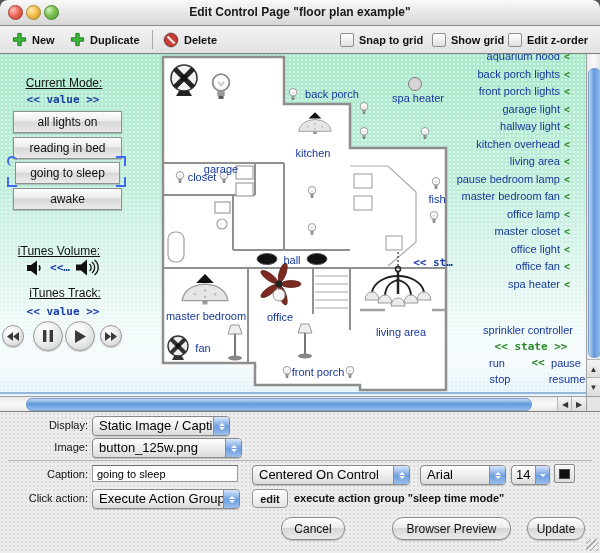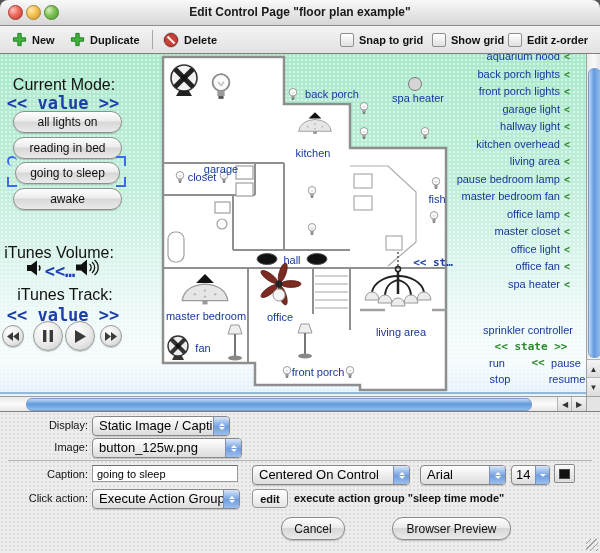--- a/index.html
+++ b/index.html
@@ -24,24 +24,24 @@
     font-size:11px;font-weight:bold;color:#111;}
   .cb{width:12px;height:12px;border:1px solid #8f8f8f;border-radius:2px;
     background:linear-gradient(#fff,#e0e0e0);box-shadow:inset 0 1px 1px #fff;}
   
   .canvas-wrap{position:relative;width:600px;height:357px;background:#e8e8e8;}
   .viewport{position:absolute;left:0;top:0;width:586px;height:342px;overflow:hidden;
     background-image:radial-gradient(circle,rgba(255,255,255,.5) 1px,transparent 1.4px),
       linear-gradient(180deg,#a9e9cb 0%,#bfeeda 38%,#d9f4ec 60%,#eef9f8 78%,#f6fbfd 90%,#e2f1f9 100%);
     background-size:4px 4px,100% 100%;}
   .page-bottom-line{position:absolute;left:0;top:338px;width:586px;height:2px;background:#86aed6;opacity:.85;}
-  .cv-label{position:absolute;transform:translateX(-50%);white-space:nowrap;font-size:16px;color:#111;}
+  .cv-label{position:absolute;transform:translateX(-50%);white-space:nowrap;font-size:12px;color:#111;text-decoration:underline;}
   .cv-value{position:absolute;transform:translateX(-50%);white-space:nowrap;
-    font-family:"DejaVu Sans Mono",monospace;font-size:17px;font-weight:bold;color:#1c3fa8;}
-  .mode-btn{position:absolute;left:13px;width:107px;height:20px;border:1px solid #8f8f8f;border-radius:11px;
+    font-family:"DejaVu Sans Mono",monospace;font-size:11px;font-weight:bold;color:#1c3fa8;}
+  .mode-btn{position:absolute;left:13px;width:107px;height:20px;border:1px solid #8f8f8f;border-radius:0;
     background:linear-gradient(180deg,#fdfdfd 0%,#ececec 45%,#d7d7d7 50%,#eaeaea 100%);
     box-shadow:inset 0 1px 1px #fff,0 1px 1px rgba(0,0,0,.18);
     font-size:12px;color:#111;text-align:center;line-height:20px;cursor:default;}
   .sel-brackets{position:absolute;left:7px;top:102px;width:119px;height:31px;pointer-events:none;}
   .sel-brackets i{position:absolute;width:8px;height:8px;border:0 solid #3a6bf0;}
   .sel-brackets i.tl{left:0;top:0;border-left-width:2px;border-top-width:2px;}
   .sel-brackets i.tr{right:0;top:0;border-right-width:2px;border-top-width:2px;}
   .sel-brackets i.bl{left:0;bottom:0;border-left-width:2px;border-bottom-width:2px;}
   .sel-brackets i.br{right:0;bottom:0;border-right-width:2px;border-bottom-width:2px;}
   .round-btn{position:absolute;border:1px solid #9a9a9a;border-radius:50%;
@@ -425,16 +425,17 @@
       <span class="pp-stepper">
           <i class="up"></i>
           <i class="dn"></i>
         </span>
     </div>
     <div class="small-btn" style="left:252px;top:77px;width:34px">edit</div>
     <div class="action-desc" style="left:294px;top:77px">execute action group "sleep time mode"</div>
 
     <div class="aqua-btn" style="left:281px;top:105px;width:62px">Cancel</div>
     <div class="aqua-btn" style="left:392px;top:105px;width:117px">Browser Preview</div>
+    <div class="aqua-btn" style="left:527px;top:105px;width:56px">Update</div>
 
     <div class="resize-grip"></div>
   </div>
 </div>
 
 </body></html>

